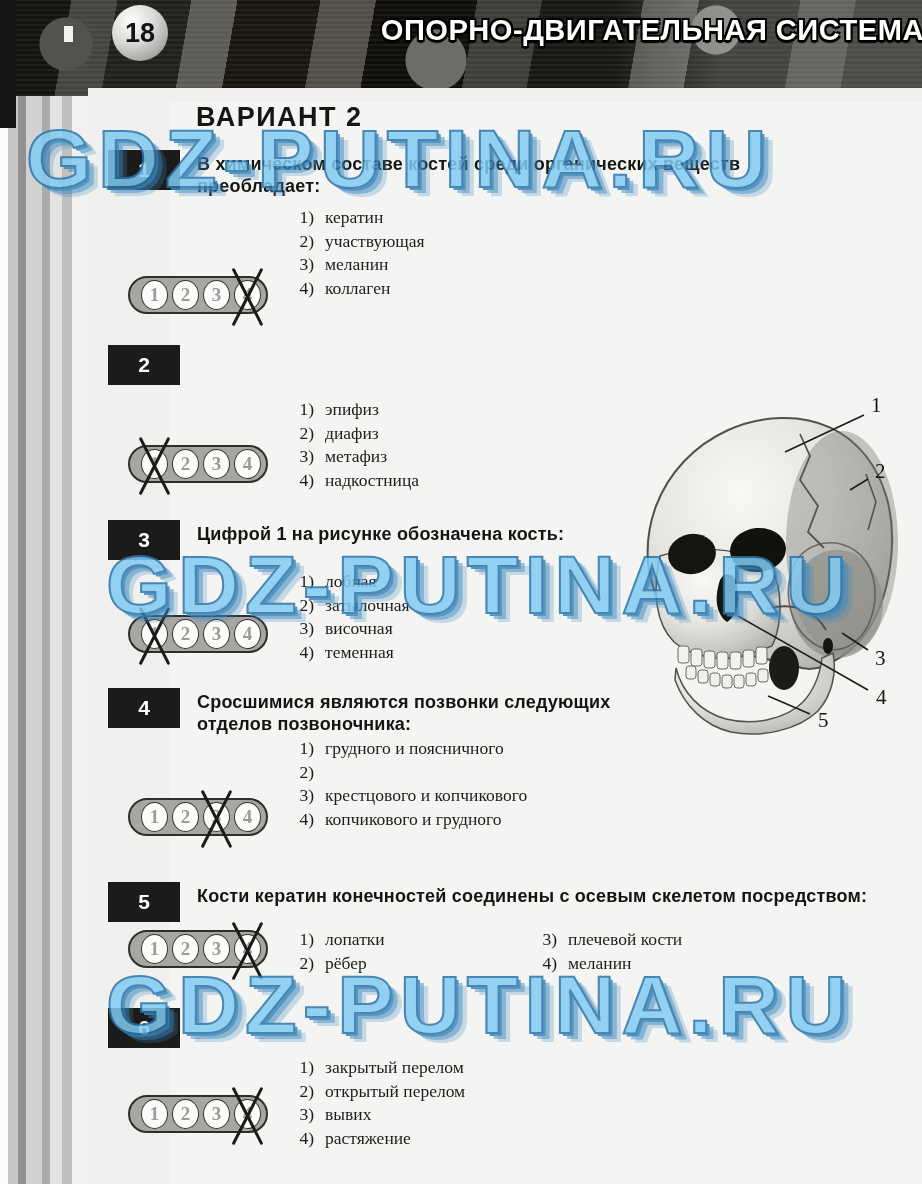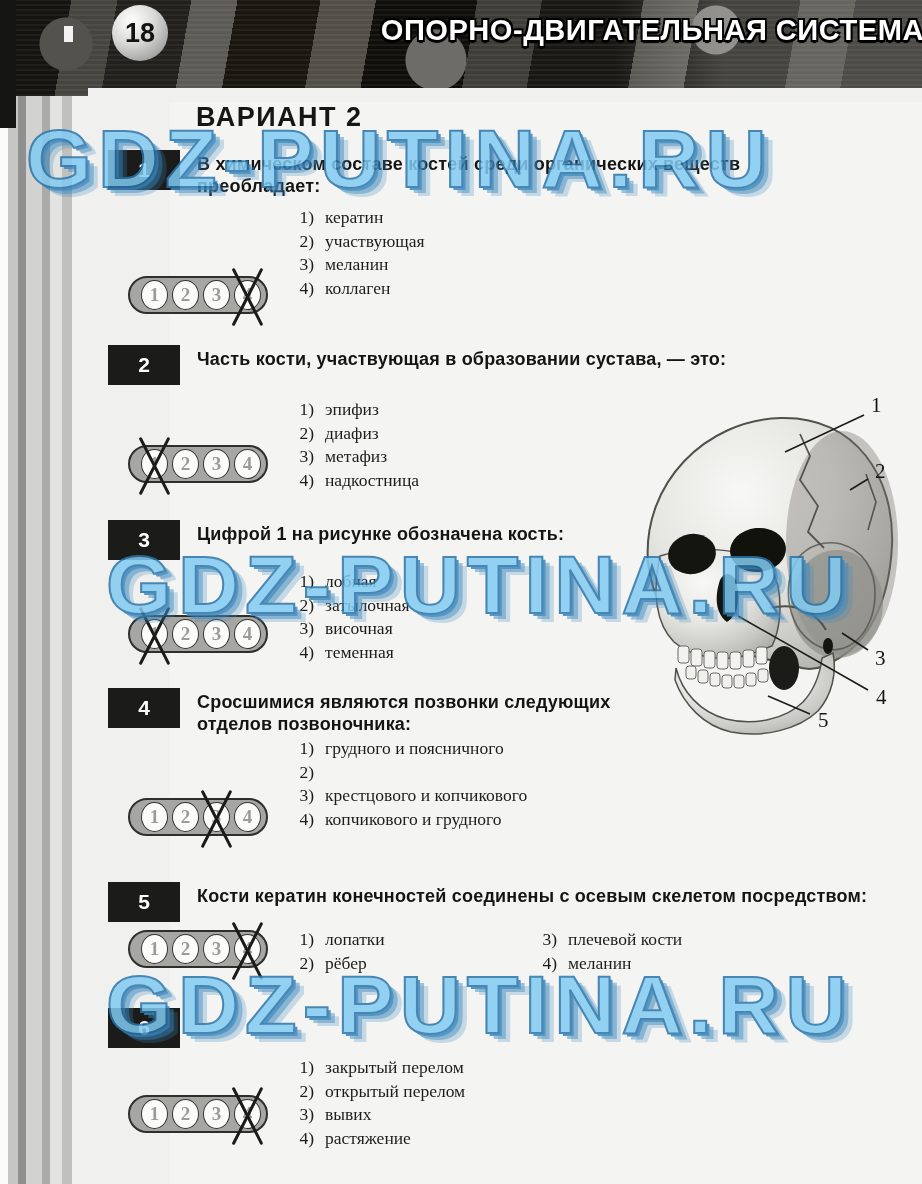--- a/index.html
+++ b/index.html
@@ -136,21 +136,20 @@
           <span class="bcirc">2</span>
           <span class="bcirc">3</span>
           <span class="bcirc">4</span>
           <span class="cross" style="left: 99px;"></span>
         </div>
     </div>
 
     <div class="q q2">
       <div class="qrow">
         <div class="qnum">2</div>
-        <div class="qtext">Часть кости, участвующая в образовании сустава, — это:</div>
       </div>
       <ol class="opts">
           <li>
             <span class="onum">1)</span>
             <span>эпифиз</span>
           </li>
           <li>
             <span class="onum">2)</span>
             <span>диафиз</span>
           </li>

